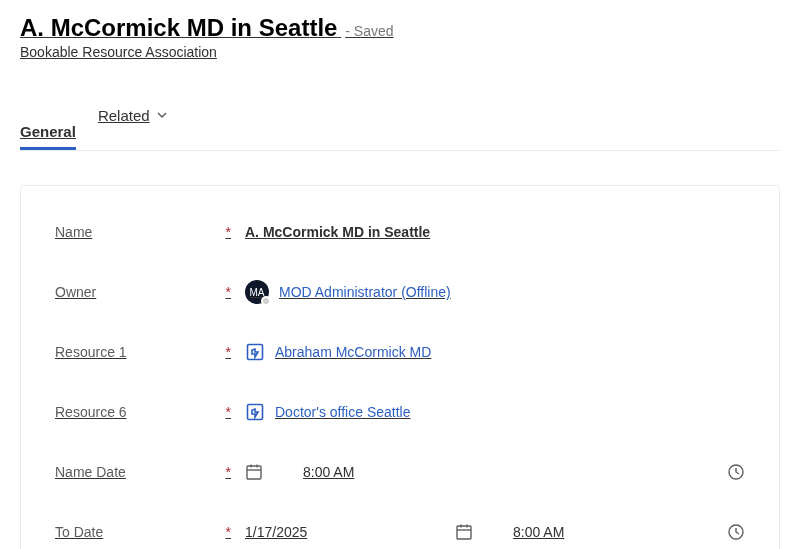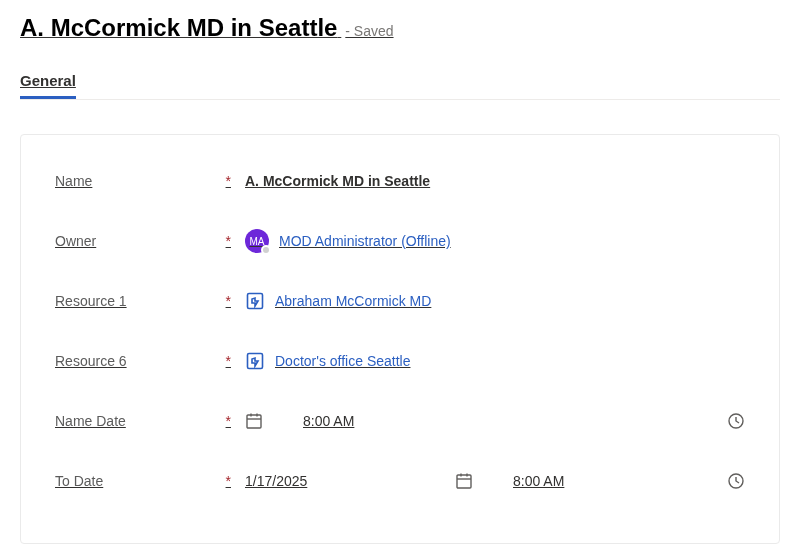--- a/index.html
+++ b/index.html
@@ -42,20 +42,21 @@
   }
   .tab {
     padding: 8px 0 10px 0;
     font-size: 15px;
     cursor: pointer;
     color: #323130;
     position: relative;
   }
   .tab.active {
     font-weight: 600;
+    margin-top: 33px;
   }
   .tab.active::after {
     content: "";
     position: absolute;
     left: 0; right: 0; bottom: 0;
     height: 3px;
     background: #2b5fc1;
   }
   .tab-related {
     display: flex;
@@ -103,21 +104,21 @@
     font-weight: 600;
   }
   .link-text {
     color: #2b5fc1;
     font-weight: 400;
     cursor: pointer;
   }
   .avatar {
     width: 24px; height: 24px;
     border-radius: 50%;
-    background: #6d28d9;
+    background: #0f172a;
     color: #fff;
     font-size: 10px;
     display: flex;
     align-items: center;
     justify-content: center;
     position: relative;
   }
   .presence {
     position: absolute;
     right: -2px; bottom: -2px;
@@ -154,23 +155,30 @@
   }
 </style>
 </head>
 <body>
 
 <div class="page">
   <div>
     <span class="header-title">A. McCormick MD in Seattle</span>
     <span class="saved">- Saved</span>
   </div>
+  <div class="subtitle">Bookable Resource Association</div>
 
   <div class="tabs">
     <div class="tab active">General</div>
+    <div class="tab tab-related">
+      <span>Related</span>
+      <svg class="chev" viewBox="0 0 12 12">
+          <polyline points="2,4 6,8 10,4"></polyline>
+        </svg>
+    </div>
   </div>
 
   <div class="card">
 
     <div class="row">
       <div class="label-col">
         <span>Name</span>
         <span class="req">*</span>
       </div>
       <div class="value-col">

